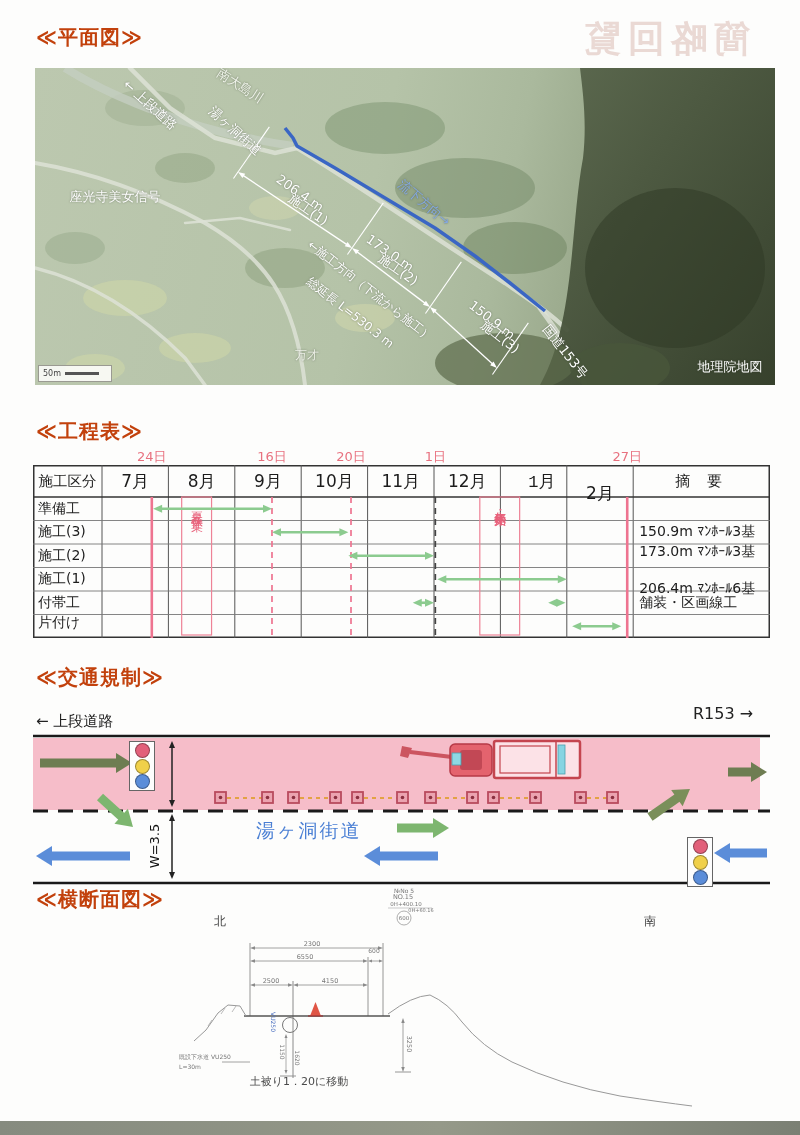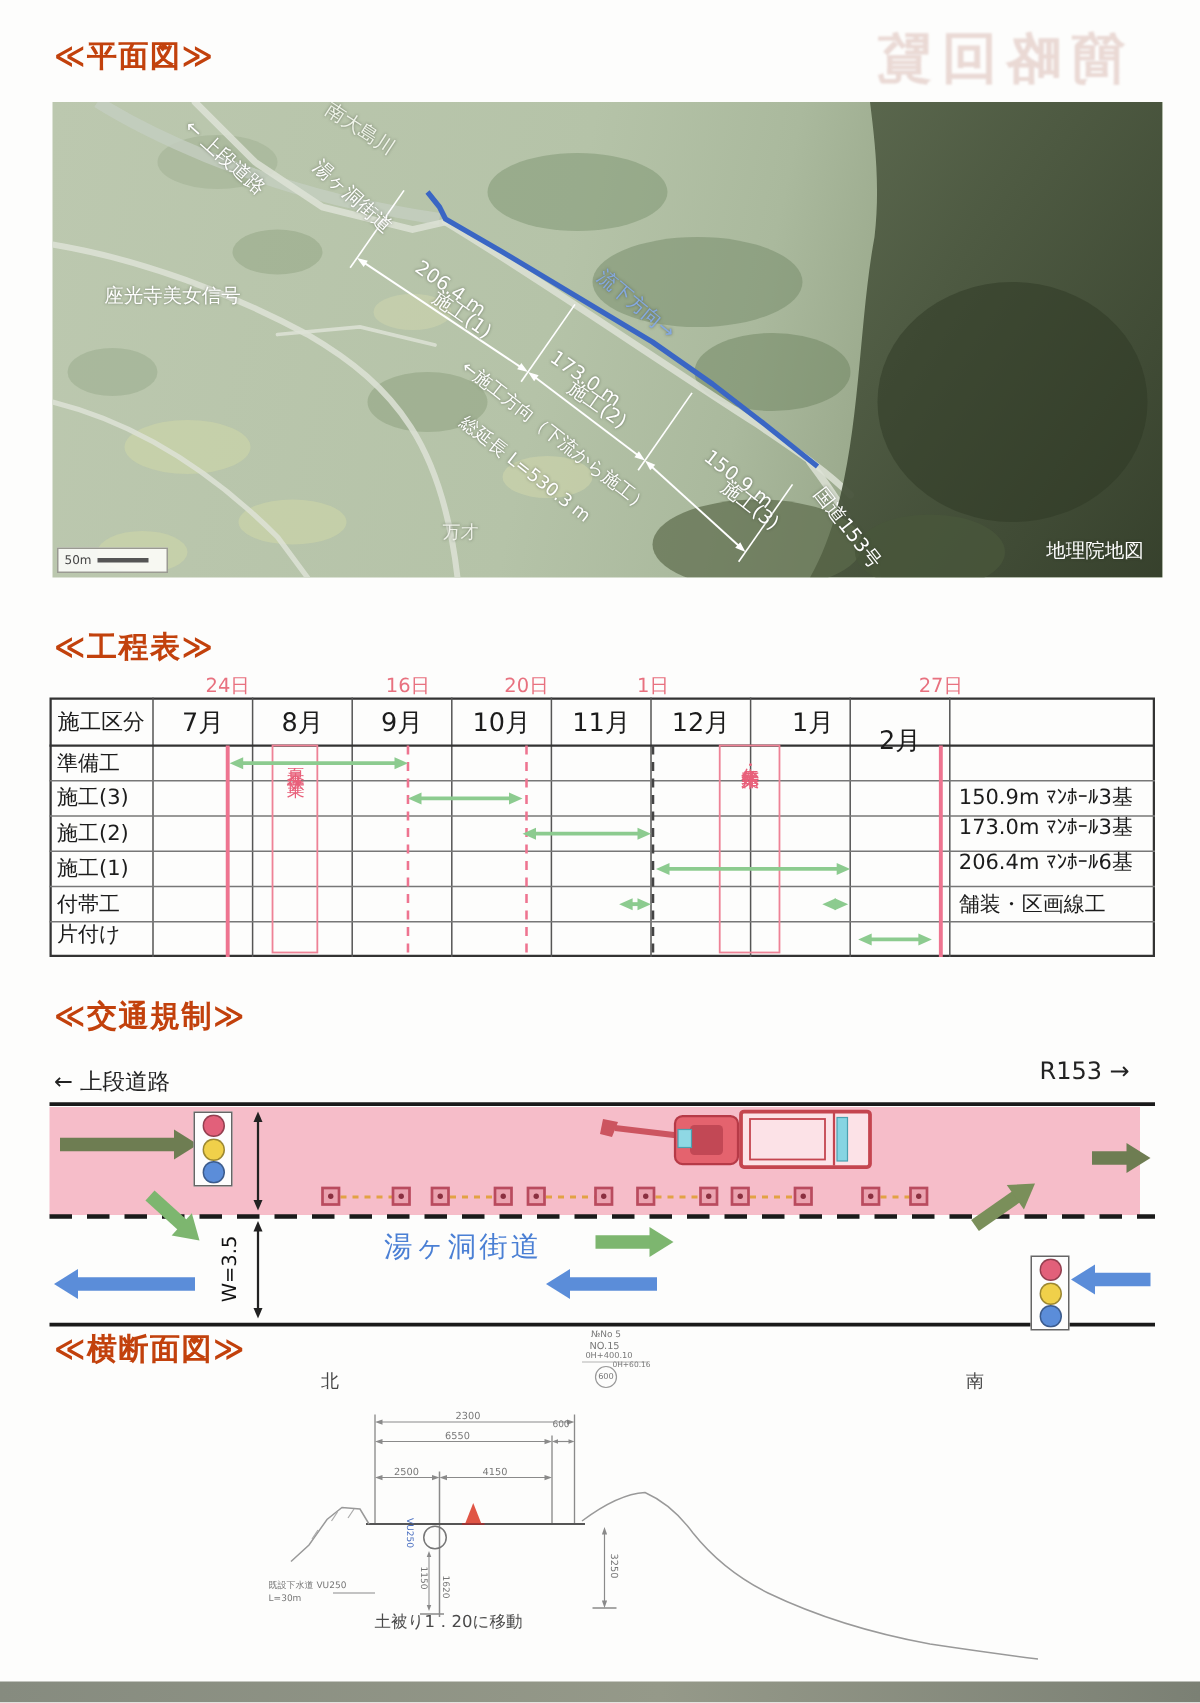--- a/index.html
+++ b/index.html
@@ -171,36 +171,37 @@
         <polygon points="588.248,161.25 579.248,165.25 579.248,157.25" fill="#8ccb8f"></polygon>
         <polygon points="539.1120000000001,161.25 548.1120000000001,157.25 548.1120000000001,165.25" fill="#8ccb8f"></polygon>
       </svg>
       <div class="g-head" style="left: 0px; width: 69px; font-size: 14.5px;">施工区分</div>
       <div class="g-head" style="left: 69px; width: 66.4px;">7月</div>
       <div class="g-head" style="left: 135.4px; width: 66.4px;">8月</div>
       <div class="g-head" style="left: 201.8px; width: 66.4px;">9月</div>
       <div class="g-head" style="left: 268.2px; width: 66.4px;">10月</div>
       <div class="g-head" style="left: 334.6px; width: 66.4px;">11月</div>
       <div class="g-head" style="left: 401px; width: 66.4px;">12月</div>
-      <div class="g-head" style="left: 467.4px; width: 83px;">1月</div>
+      <div class="g-head" style="left: 467.4px; width: 83px; font-family: Liberation Mono, monospace;">1月</div>
       <div class="g-head" style="left: 533.8px; width: 66.4px; margin-top: 12px;">2月</div>
+      <div class="g-head" style="left: 600.2px; width: 136.8px; font-size: 15px; letter-spacing: 6px;">摘 要</div>
       <div class="g-holiday" style="left: 163.62px; top: 37px; letter-spacing: 3px;">夏季休業</div>
       <div class="g-holiday" style="left: 466.736px; top: 37px; letter-spacing: 0.5px;">年末・年始休業</div>
       <div class="g-date" style="left: 118.8px;">24日</div>
       <div class="g-date" style="left: 238.984px;">16日</div>
       <div class="g-date" style="left: 318px;">20日</div>
       <div class="g-date" style="left: 402.328px;">1日</div>
       <div class="g-date" style="left: 594.224px;">27日</div>
       <div class="g-rowlab" style="top: 32px; height: 23.5px;">準備工</div>
       <div class="g-rowlab" style="top: 55.5px; height: 23.5px;">施工(3)</div>
       <div class="g-remark" style="left: 600.2px; top: 55.5px; width: 136.8px; height: 23.5px;">150.9m ﾏﾝﾎｰﾙ3基</div>
       <div class="g-rowlab" style="top: 79px; height: 23.5px;">施工(2)</div>
       <div class="g-remark" style="left: 600.2px; top: 79px; width: 136.8px; height: 15px;">173.0m ﾏﾝﾎｰﾙ3基</div>
       <div class="g-rowlab" style="top: 102.5px; height: 23.5px;">施工(1)</div>
-      <div class="g-remark" style="left: 600.2px; top: 98px; width: 126px; height: 23.5px;">206.4m ﾏﾝﾎｰﾙ6基</div>
+      <div class="g-remark" style="left: 600.2px; top: 112px; width: 126px; height: 23.5px;">206.4m ﾏﾝﾎｰﾙ6基</div>
       <div class="g-rowlab" style="top: 126px; height: 23.5px;">付帯工</div>
       <div class="g-remark" style="left: 600.2px; top: 126px; width: 136.8px; height: 23.5px;">舗装・区画線工</div>
       <div class="g-rowlab" style="top: 149.5px; height: 17px; font-family: Liberation Mono, monospace;">片付け</div>
     </div>
 
   <div class="sec-title" style="left:36px;top:664px">≪交通規制≫</div>
   <div id="tr-left" class="tr-label">← 上段道路</div>
   <div id="tr-right" class="tr-label">R153 →</div>
   <div id="tr-street" class="tr-label">湯ヶ洞街道</div>
   <div class="w-label" style="left:154px;top:774px">W=3.5</div>

